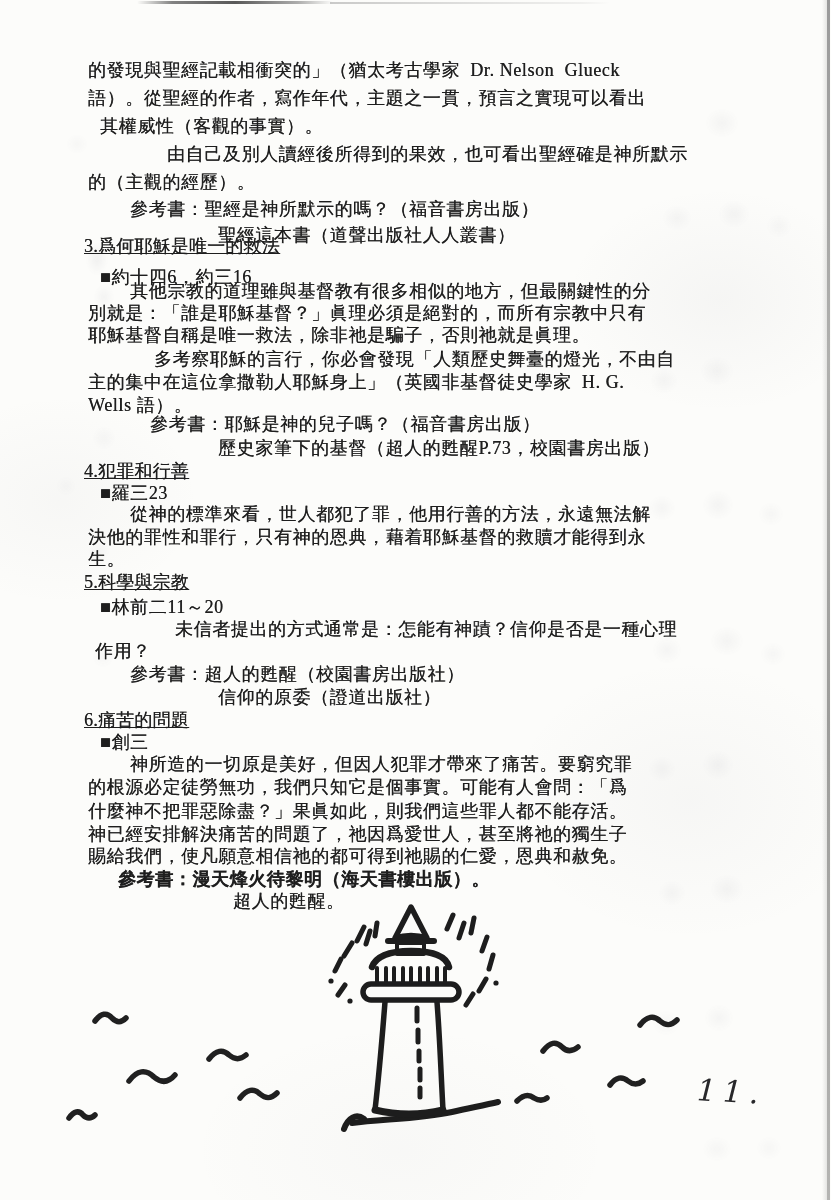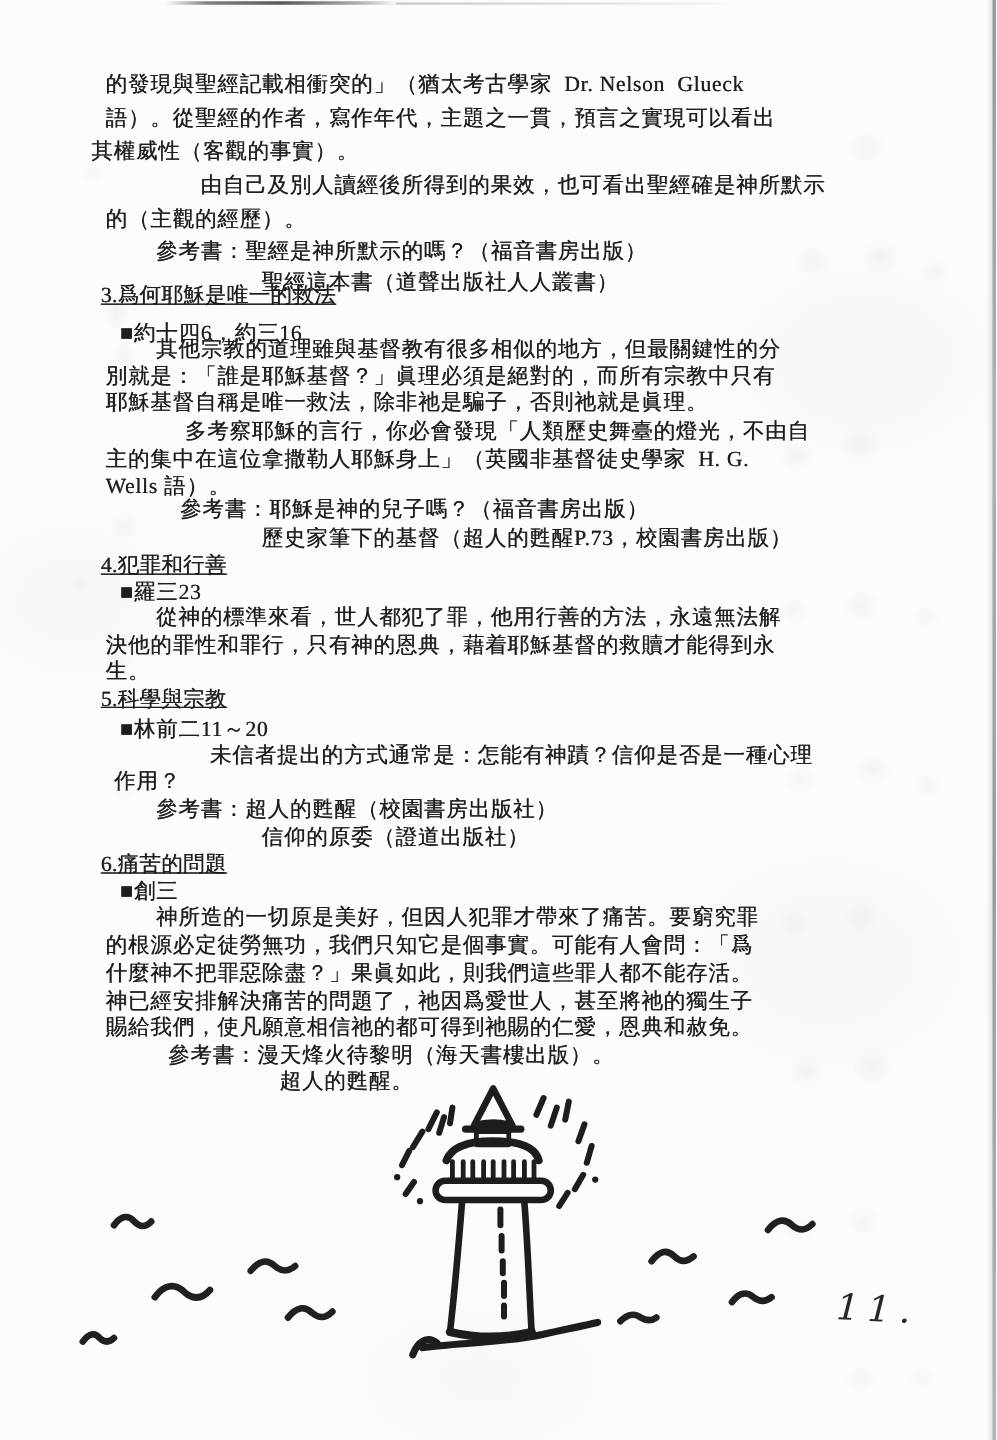--- a/index.html
+++ b/index.html
@@ -100,21 +100,21 @@
       <div class="ghost" style="left: 66px; top: 134px; width: 22px; height: 20px; opacity: 0.07;"></div>
       <div class="ghost" style="left: 92px; top: 426px; width: 24px; height: 24px; opacity: 0.08;"></div>
       <div class="ghost" style="left: 88px; top: 540px; width: 22px; height: 22px; opacity: 0.08;"></div>
       <div class="ghost" style="left: 92px; top: 646px; width: 22px; height: 22px; opacity: 0.07;"></div>
       <div class="ghost" style="left: 56px; top: 476px; width: 20px; height: 20px; opacity: 0.06;"></div>
     </div>
 
   <div id="text-layer">
       <div class="tline" style="left: 88px; top: 57px;">的發現與聖經記載相衝突的」（猶太考古學家  Dr. Nelson  Glueck</div>
       <div class="tline" style="left: 88px; top: 85px;">語）。從聖經的作者，寫作年代，主題之一貫，預言之實現可以看出</div>
-      <div class="tline" style="left: 76px; top: 113px;">其權威性（客觀的事實）。</div>
+      <div class="tline" style="left: 100px; top: 113px;">其權威性（客觀的事實）。</div>
       <div class="tline" style="left: 130px; top: 141px; margin-left: 37px;">由自己及別人讀經後所得到的果效，也可看出聖經確是神所默示</div>
       <div class="tline" style="left: 88px; top: 169px;">的（主觀的經歷）。</div>
       <div class="tline" style="left: 130px; top: 196px;">參考書：聖經是神所默示的嗎？（福音書房出版）</div>
       <div class="tline" style="left: 218px; top: 222px;">聖經這本書（道聲出版社人人叢書）</div>
       <div class="tline hdr" style="left: 84px; top: 233px;">3.爲何耶穌是唯一的救法</div>
       <div class="tline" style="left: 100px; top: 264px;">■約十四6，約三16</div>
       <div class="tline" style="left: 130px; top: 278px;">其他宗教的道理雖與基督教有很多相似的地方，但最關鍵性的分</div>
       <div class="tline" style="left: 88px; top: 300px;">別就是：「誰是耶穌基督？」眞理必須是絕對的，而所有宗教中只有</div>
       <div class="tline" style="left: 88px; top: 322px;">耶穌基督自稱是唯一救法，除非祂是騙子，否則祂就是眞理。</div>
       <div class="tline" style="left: 130px; top: 346px; margin-left: 24px;">多考察耶穌的言行，你必會發現「人類歷史舞臺的燈光，不由自</div>
@@ -133,21 +133,21 @@
       <div class="tline" style="left: 95px; top: 638px;">作用？</div>
       <div class="tline" style="left: 130px; top: 661px;">參考書：超人的甦醒（校園書房出版社）</div>
       <div class="tline" style="left: 218px; top: 684px;">信仰的原委（證道出版社）</div>
       <div class="tline hdr" style="left: 84px; top: 707px;">6.痛苦的問題</div>
       <div class="tline" style="left: 100px; top: 729px;">■創三</div>
       <div class="tline" style="left: 130px; top: 751px;">神所造的一切原是美好，但因人犯罪才帶來了痛苦。要窮究罪</div>
       <div class="tline" style="left: 88px; top: 774px;">的根源必定徒勞無功，我們只知它是個事實。可能有人會問：「爲</div>
       <div class="tline" style="left: 88px; top: 798px;">什麼神不把罪惡除盡？」果眞如此，則我們這些罪人都不能存活。</div>
       <div class="tline" style="left: 88px; top: 821px;">神已經安排解決痛苦的問題了，祂因爲愛世人，甚至將祂的獨生子</div>
       <div class="tline" style="left: 88px; top: 843px;">賜給我們，使凡願意相信祂的都可得到祂賜的仁愛，恩典和赦免。</div>
-      <div class="tline" style="left: 140px; top: 866px;">參考書：漫天烽火待黎明（海天書樓出版）。</div>
+      <div class="tline" style="left: 118px; top: 866px; font-weight: bold;">參考書：漫天烽火待黎明（海天書樓出版）。</div>
       <div class="tline" style="left: 233px; top: 888px;">超人的甦醒。</div>
     </div>
 
   <svg id="illustration" width="831" height="300" viewBox="0 900 831 300" style="top:900px">
 
     <path class="ink" style="stroke-width:6" d="M344,1129 C348,1118 356,1113 364,1119"></path>
     <path class="ink" style="stroke-width:6" d="M352,1123 C382,1119 420,1119 452,1112 C470,1108 485,1105 498,1102"></path>
 
     <g>
       <path class="ink" style="stroke-width:5.5" d="M385,1002 C382,1040 379,1075 375,1110"></path>

